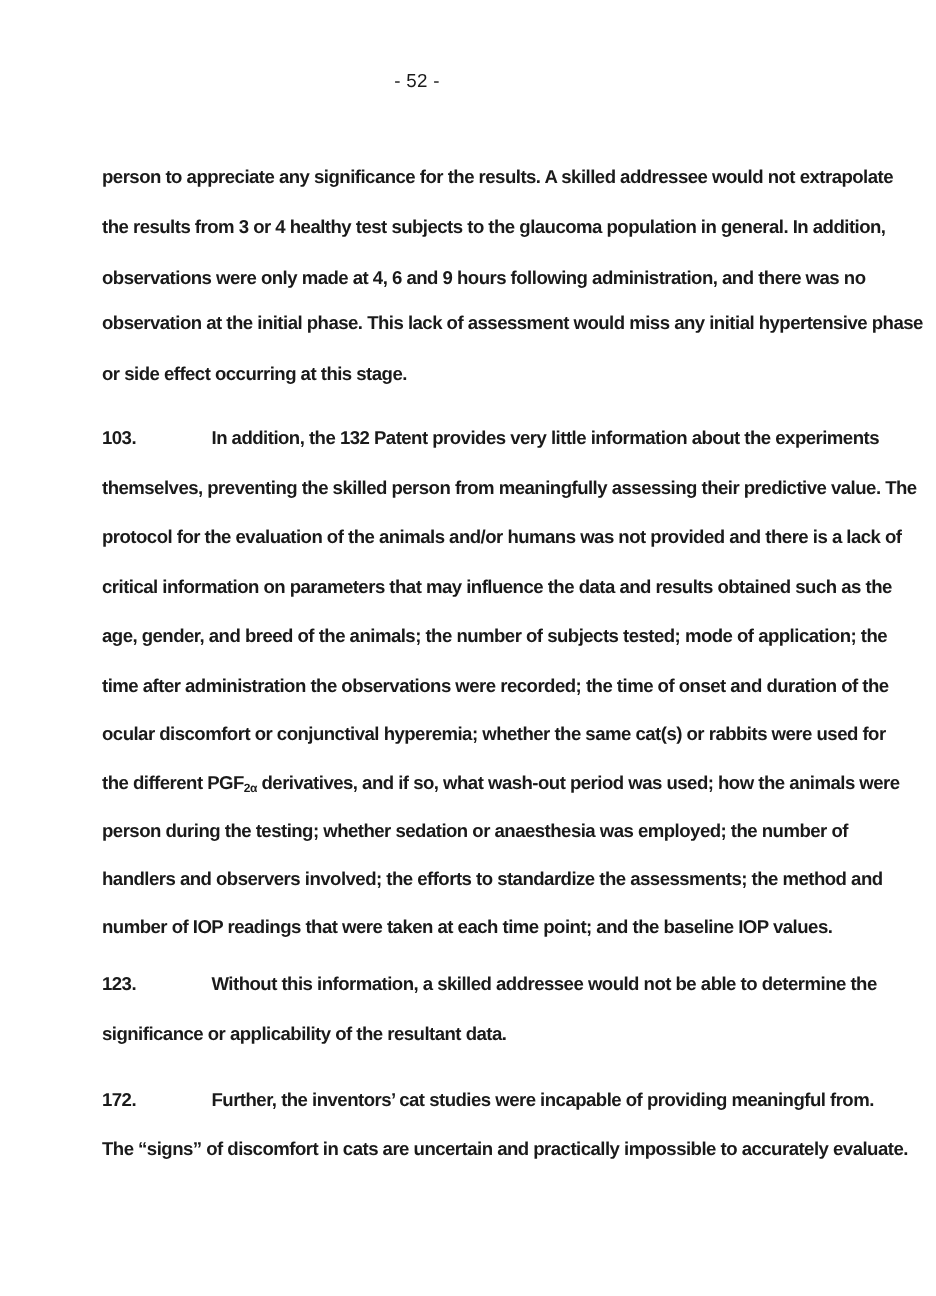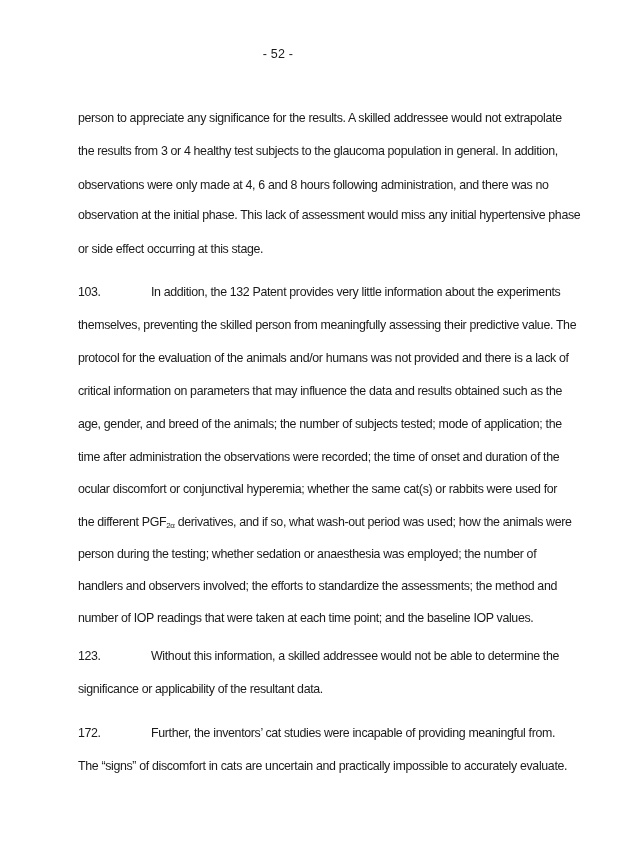--- a/index.html
+++ b/index.html
@@ -1,33 +1,33 @@
 <!DOCTYPE html>
 <html><head>
 <meta charset="utf-8">
 <style>
   html, body { margin: 0; padding: 0; background: #ffffff; }
   body { width: 624px; height: 864px; position: relative; overflow: hidden;
          font-family: "Liberation Sans", sans-serif; color: #1a1a1a; }
   .page-num { position: absolute; top: 47px; left: 0; width: 556px; text-align: center;
               font-size: 12.5px; letter-spacing: 0.2px; }
-  .line { position: absolute; left: 78px; font-size: 12.4px; white-space: nowrap;
-          letter-spacing: -0.35px; line-height: 16px; }
+  .line { position: absolute; left: 68px; font-size: 12.4px; white-space: nowrap;
+          letter-spacing: -0.35px; line-height: 16px; font-weight: bold; }
   .num { display: inline-block; width: 73px; }
   sub { font-size: 8px; vertical-align: -2px; line-height: 0; text-align: center; }
 </style>
 </head>
 <body>
 
 <div class="page-num">- 52 -</div>
 
 <div>
   <div class="line" style="top:110px">person to appreciate any significance for the results.  A skilled addressee would not extrapolate</div>
   <div class="line" style="top:143px">the results from 3 or 4 healthy test subjects to the glaucoma population in general.  In addition,</div>
-  <div class="line" style="top:177px">observations were only made at 4, 6 and 8 hours following administration, and there was no</div>
+  <div class="line" style="top:177px">observations were only made at 4, 6 and 9 hours following administration, and there was no</div>
   <div class="line" style="top:207px">observation at the initial phase.  This lack of assessment would miss any initial hypertensive phase</div>
   <div class="line" style="top:241px">or side effect occurring at this stage.</div>
 </div>
 
 <div>
   <div class="line" style="top:284px"><span class="num">103.</span><span>In addition, the 132 Patent provides very little information about the experiments</span></div>
   <div class="line" style="top:317px">themselves, preventing the skilled person from meaningfully assessing their predictive value.  The</div>
   <div class="line" style="top:350px">protocol for the evaluation of the animals and/or humans was not provided and there is a lack of</div>
   <div class="line" style="top:383px">critical information on parameters that may influence the data and results obtained such as the</div>
   <div class="line" style="top:416px">age, gender, and breed of the animals; the number of subjects tested; mode of application; the</div>

